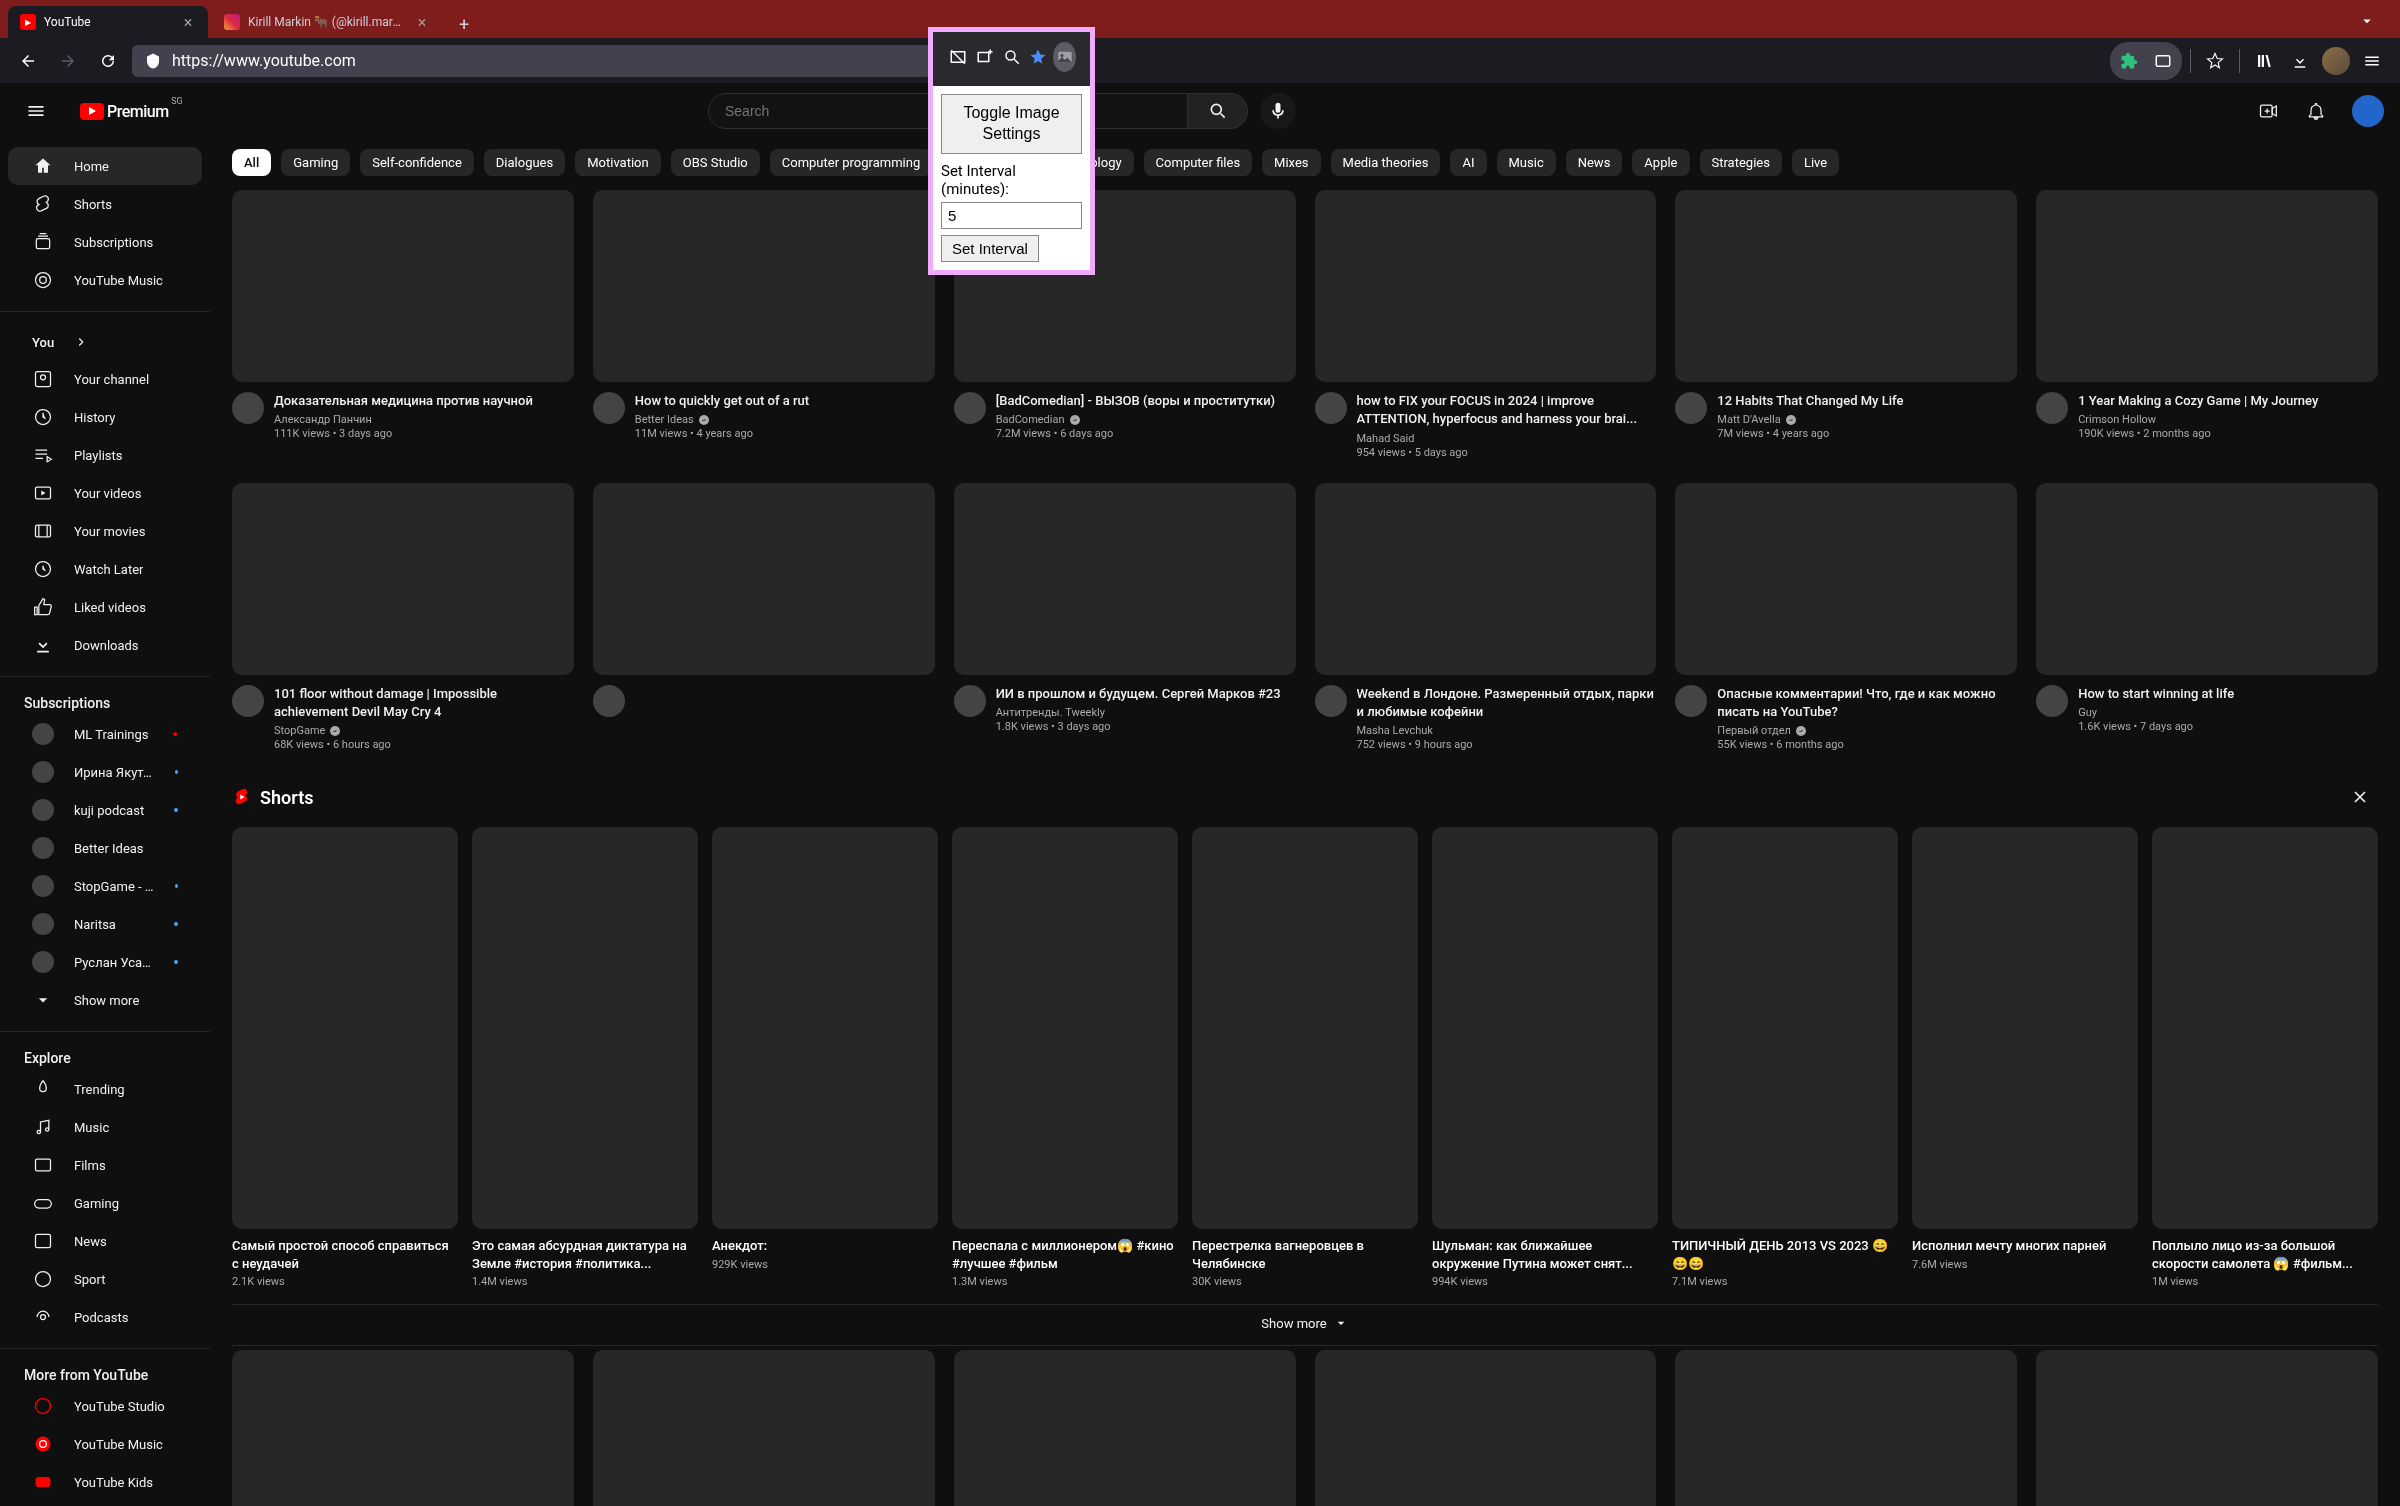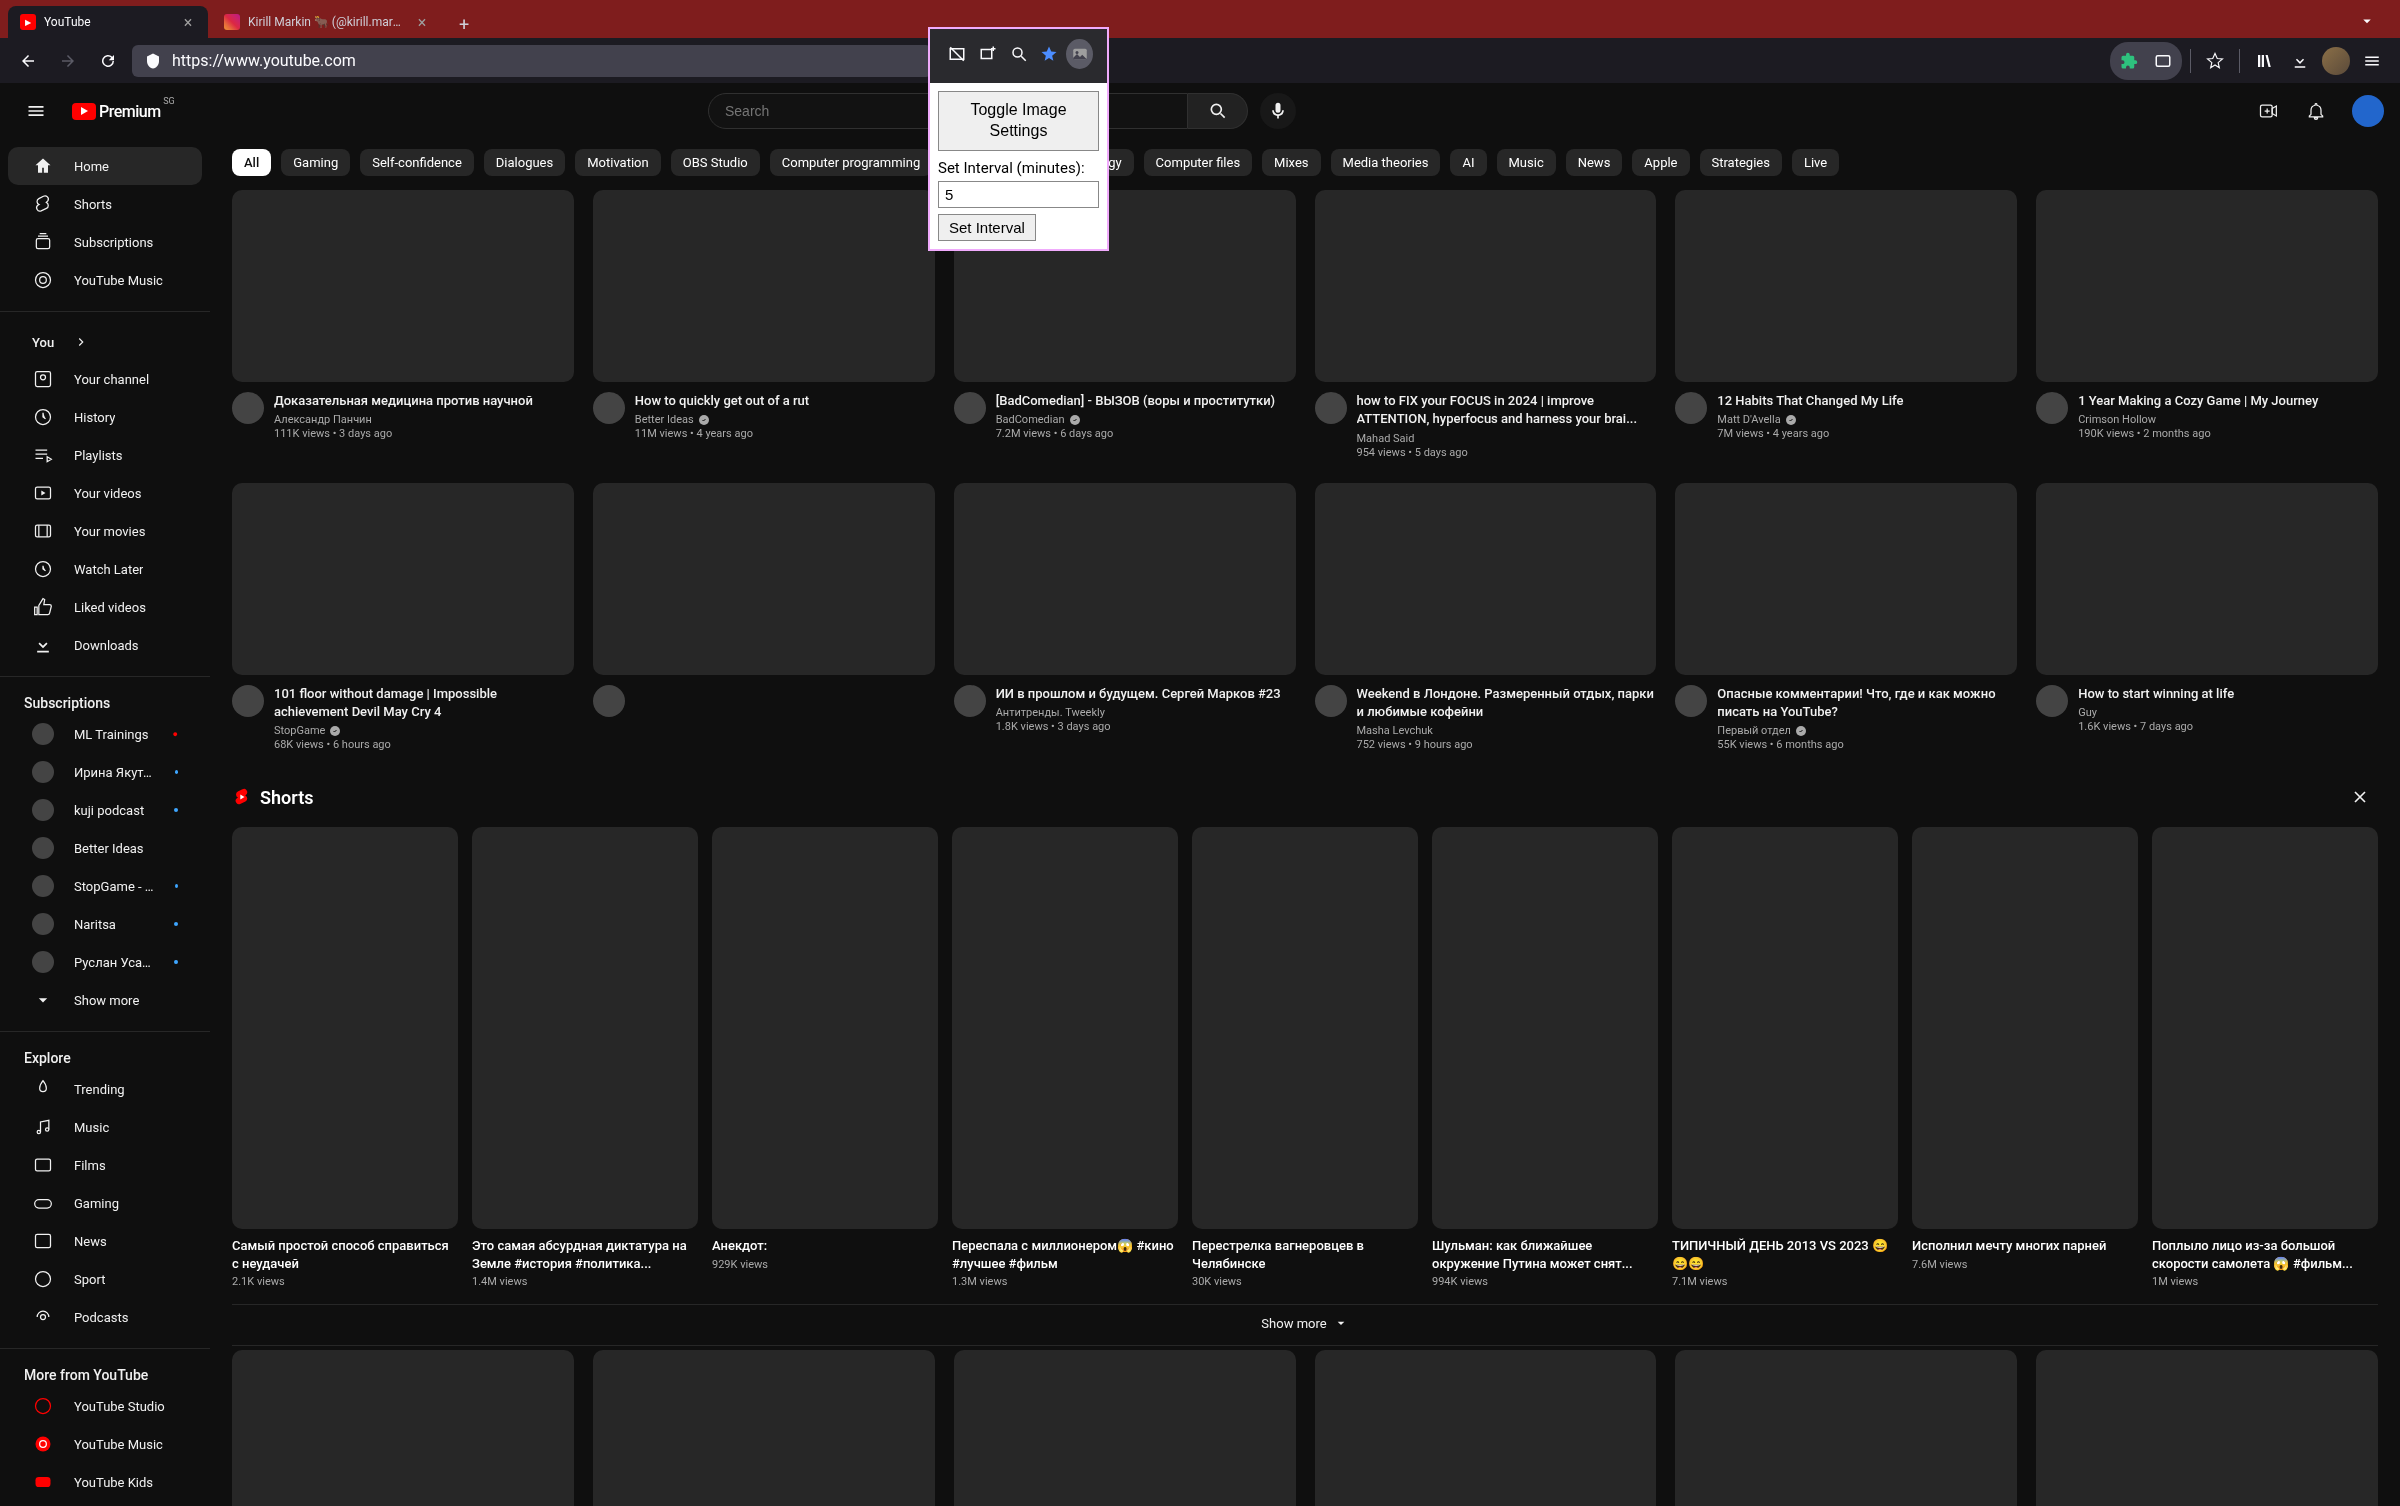--- a/index.html
+++ b/index.html
@@ -28,32 +28,32 @@
 .toolbar-icons { display: flex; align-items: center; gap: 4px; margin-left: auto; }
 .tb-icon { width: 32px; height: 32px; display: flex; align-items: center; justify-content: center; cursor: pointer; border-radius: 4px; position: relative; }
 .tb-icon svg { fill: #fbfbfe; }
 .tb-pill { display: flex; background: #42414d; border-radius: 18px; padding: 2px; gap: 0; align-items: center; }
 .tb-pill .tb-icon { width: 34px; height: 34px; }
 .tb-icon.active-round { background: #5b5b66; border-radius: 50%; }
 .divider { width: 1px; height: 24px; background: #5b5b66; margin: 0 4px; }
 .avatar-small { width: 28px; height: 28px; border-radius: 50%; background: linear-gradient(135deg,#8b6f47,#5a4a3a); }
 
 
-.ext-popup-border { position: absolute; top: 27px; left: 928px; width: 181px; border: 2px solid #f0abfc; z-index: 1000; }
+.ext-popup-border { position: absolute; top: 27px; left: 928px; width: 167px; border: 5px solid #f0abfc; z-index: 1000; }
 .ext-inner-dark { background: #2a2a2e; padding: 10px 14px 14px; display: flex; gap: 4px; align-items: center; justify-content: flex-end; }
 .ext-inner-dark .tb-icon { width: 30px; height: 30px; }
 .ext-popup-body { background: #fff; color: #000; padding: 8px; }
 .ext-toggle-btn { display: block; width: 100%; padding: 8px 4px; border: 1px solid #888; background: #efefef; font-size: 16px; cursor: pointer; text-align: center; line-height: 1.3; }
 .ext-label { font-size: 15px; margin: 8px 0 4px; color: #000; }
 .ext-input { width: 100%; padding: 4px 6px; font-size: 15px; border: 1px solid #888; }
 .ext-set-btn { margin-top: 6px; padding: 4px 10px; border: 1px solid #888; background: #efefef; font-size: 15px; cursor: pointer; }
 
 
 .yt-header { height: 56px; display: flex; align-items: center; padding: 0 16px; background: #0f0f0f; }
-.yt-left { display: flex; align-items: center; gap: 16px; min-width: 200px; }
+.yt-left { display: flex; align-items: center; gap: 24px; min-width: 200px; }
 .hamburger { width: 40px; height: 40px; display: flex; align-items: center; justify-content: center; cursor: pointer; }
 .yt-logo { display: flex; align-items: center; gap: 1px; position: relative; }
 .yt-logo-icon { width: 24px; height: 17px; background: #ff0000; border-radius: 4px; display: flex; align-items: center; justify-content: center; }
 .yt-logo-icon::after { content: ''; border-left: 7px solid #fff; border-top: 4px solid transparent; border-bottom: 4px solid transparent; margin-left: 1px; }
 .yt-logo-text { font-weight: 500; font-size: 16px; letter-spacing: -0.5px; margin-left: 2px; }
 .yt-country { position: absolute; top: -6px; right: -14px; font-size: 9px; color: #aaa; }
 .yt-center { flex: 1; display: flex; justify-content: center; max-width: 700px; margin: 0 auto; }
 .yt-search { display: flex; flex: 1; max-width: 540px; }
 .yt-search-input { flex: 1; background: #121212; border: 1px solid #303030; border-radius: 20px 0 0 20px; padding: 0 16px; color: #fff; font-size: 14px; height: 36px; outline: none; }
 .yt-search-btn { width: 60px; height: 36px; background: #222; border: 1px solid #303030; border-left: none; border-radius: 0 20px 20px 0; display: flex; align-items: center; justify-content: center; cursor: pointer; }

